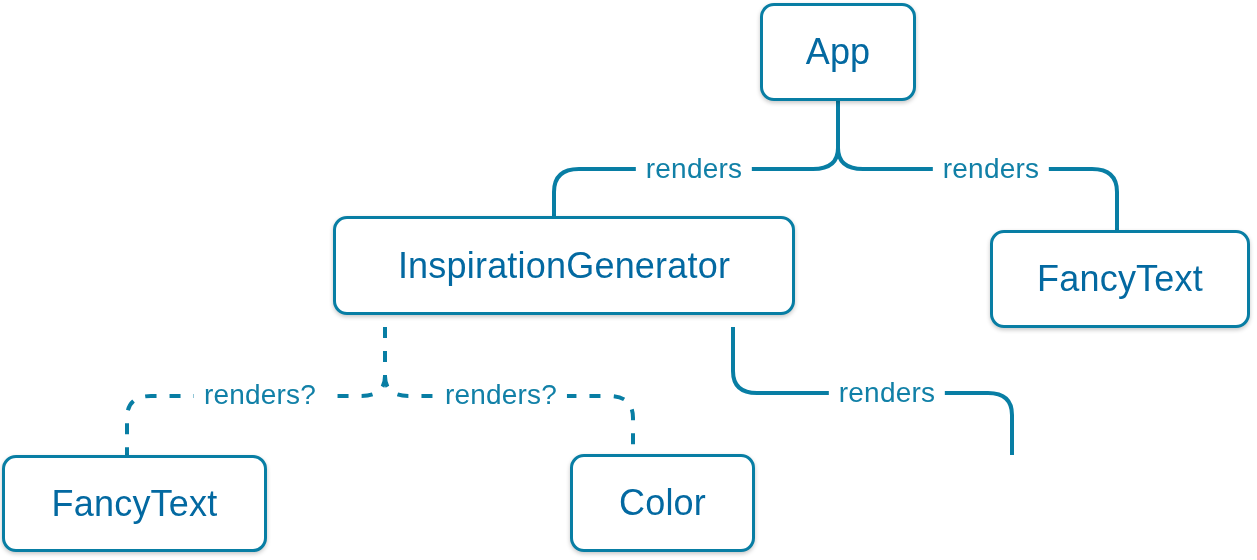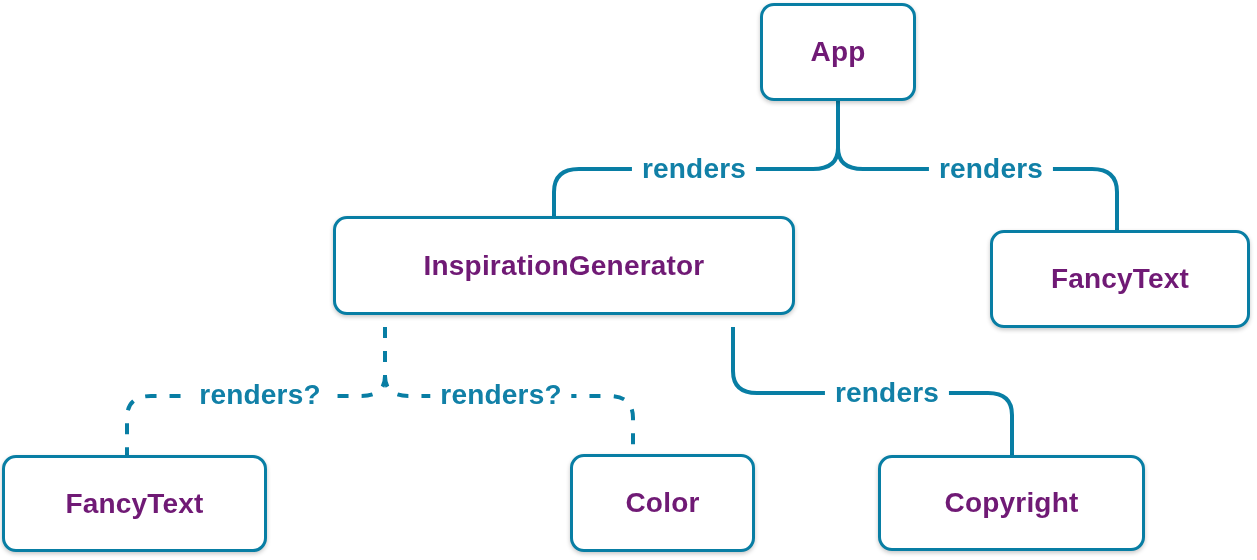--- a/index.html
+++ b/index.html
@@ -27,33 +27,33 @@
     box-sizing: border-box;
     background: #ffffff;
     border: 3px solid #087ea4;
     border-radius: 14px;
     box-shadow: 0 2px 4px rgba(0, 0, 0, 0.22);
     display: flex;
     align-items: center;
     justify-content: center;
   }
   .node-label {
-    color: #701a75;
-    font-size: 28px;
-    font-weight: 700;
+    color: #0369a1;
+    font-size: 36px;
+    font-weight: 400;
     letter-spacing: 0.2px;
     white-space: nowrap;
   }
   .edge-label {
     position: absolute;
     transform: translate(-50%, -50%);
     background: #ffffff;
     color: #1180a7;
     font-size: 28px;
-    font-weight: 700;
+    font-weight: 400;
     letter-spacing: 0.2px;
     padding: 0 10px;
     white-space: nowrap;
     line-height: 1.1;
   }
 </style>
 </head>
 <body>
 
 <div class="canvas">
@@ -83,23 +83,20 @@
   </div>
 
   <div class="node" style="left:2px; top:455px; width:265px; height:97px;">
     <span class="node-label">FancyText</span>
   </div>
 
   <div class="node" style="left:570px; top:454px; width:185px; height:98px;">
     <span class="node-label">Color</span>
   </div>
 
-  <div class="node" style="left:878px; top:455px; width:267px; height:96px;">
-    <span class="node-label">Copyright</span>
-  </div>
 
   <span class="edge-label" style="left:694px; top:169px;">renders</span>
 
   <span class="edge-label" style="left:991px; top:169px;">renders</span>
 
   <span class="edge-label" style="left:260px; top:395px;">renders?</span>
 
   <span class="edge-label" style="left:501px; top:395px;">renders?</span>
 
   <span class="edge-label" style="left:887px; top:393px;">renders</span>

